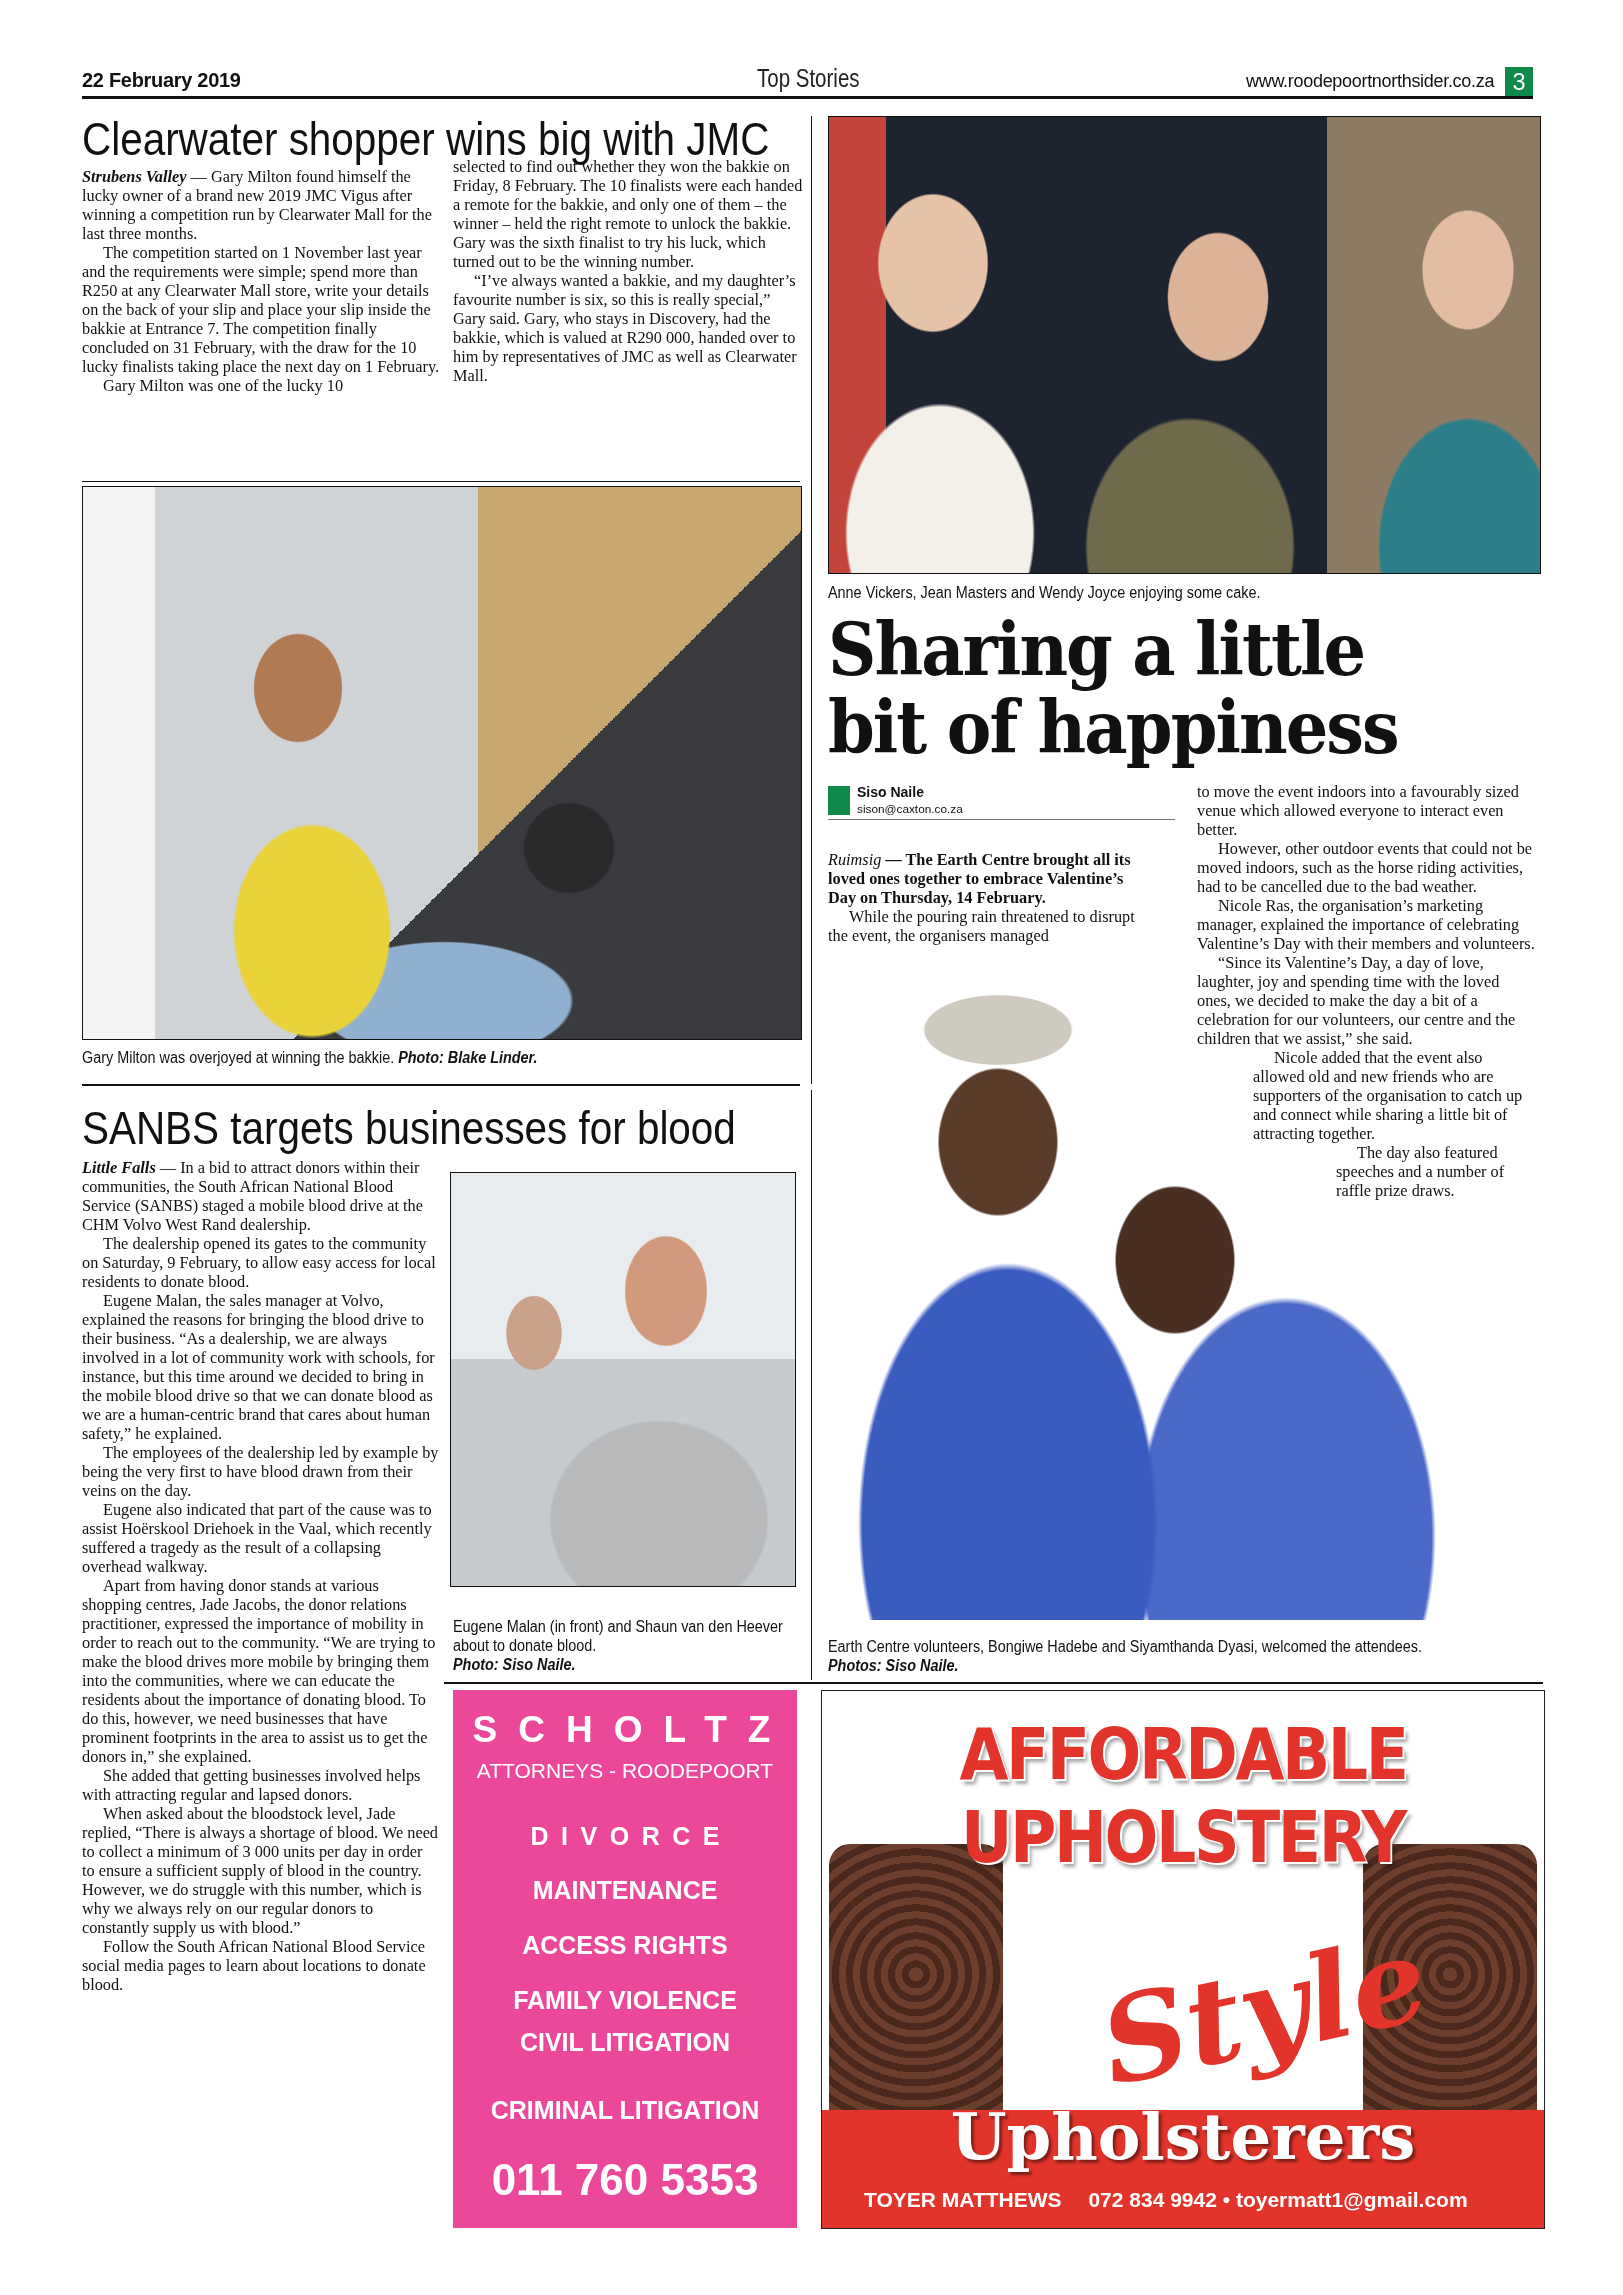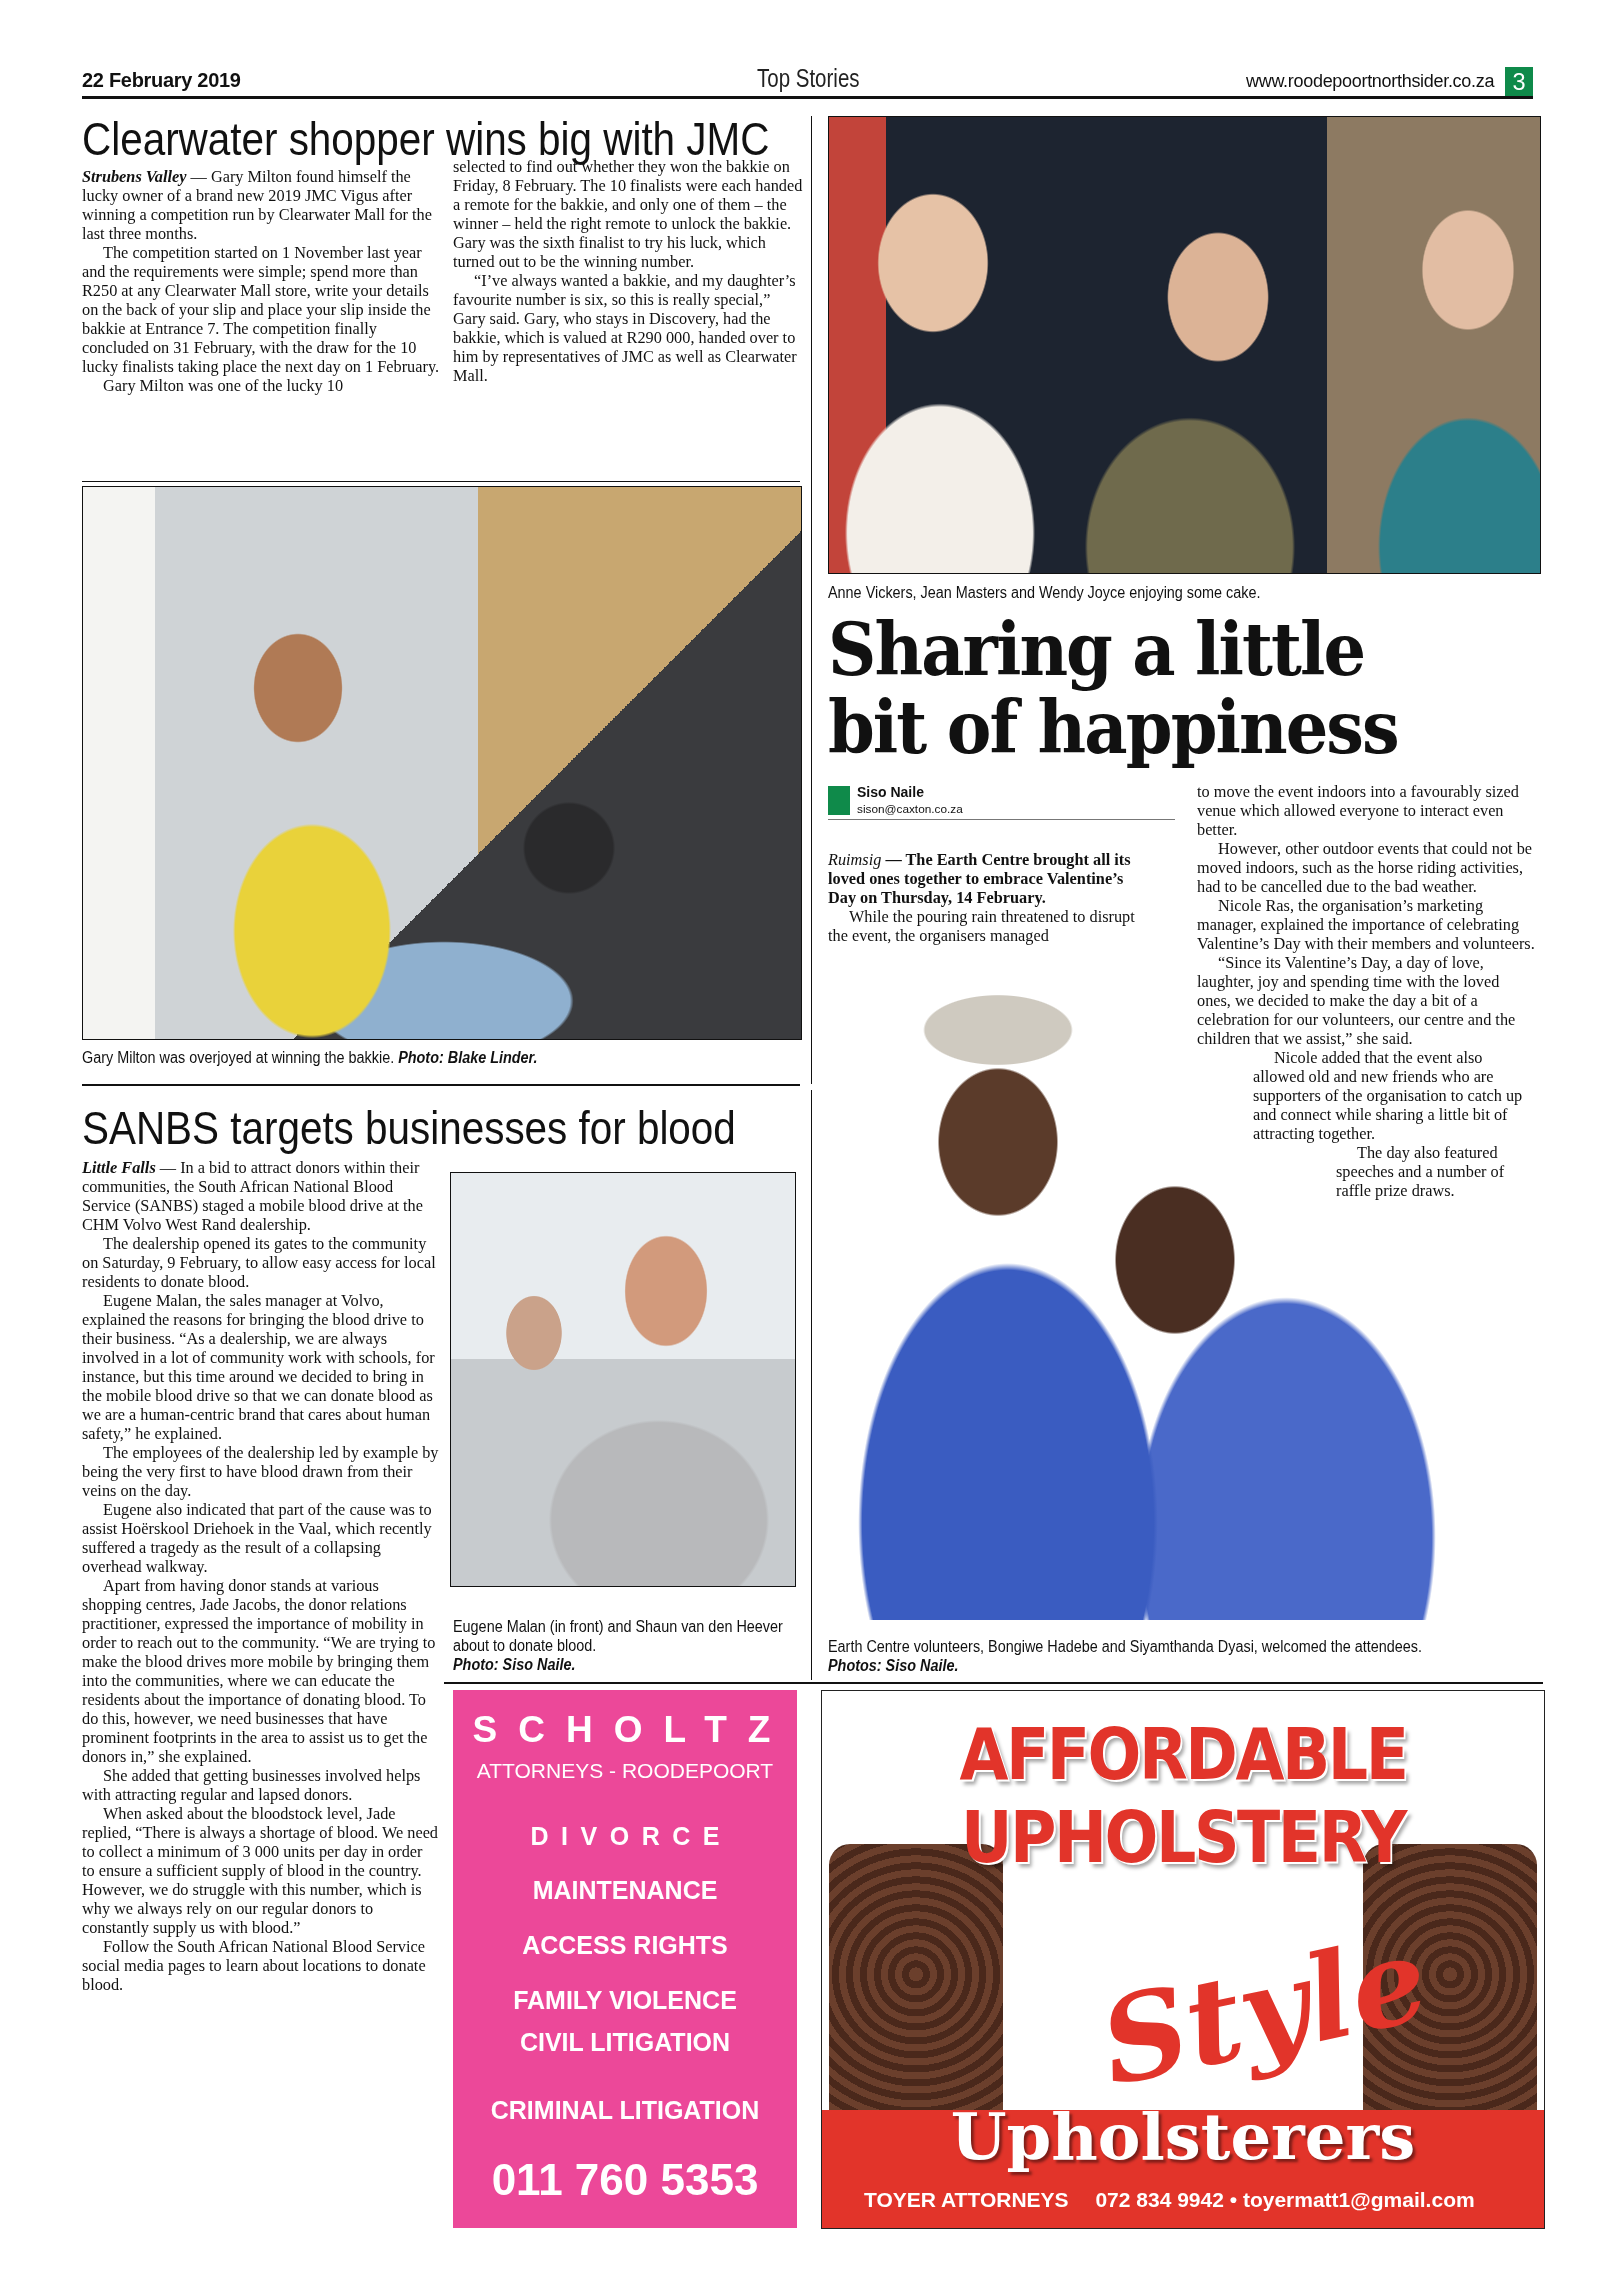--- a/index.html
+++ b/index.html
@@ -194,17 +194,17 @@
 
 <div class="abs ad-uph">
   <div class="uph-chair" style="left:7px; top:153px;"></div>
   <div class="uph-chair" style="left:541px; top:153px;"></div>
   <div class="uph-title" style="top:21px;">AFFORDABLE</div>
   <div class="uph-title" style="top:104px;">UPHOLSTERY</div>
   <div class="uph-style">Style</div>
   <div class="uph-band"></div>
   <div class="uph-brand">Upholsterers</div>
   <div class="uph-contact">
-    <span>TOYER ATTORNEYS</span>
+    <span>TOYER MATTHEWS</span>
     <span>072 834 9942 • toyermatt1@gmail.com</span>
   </div>
 </div>
 
 
 </body></html>

